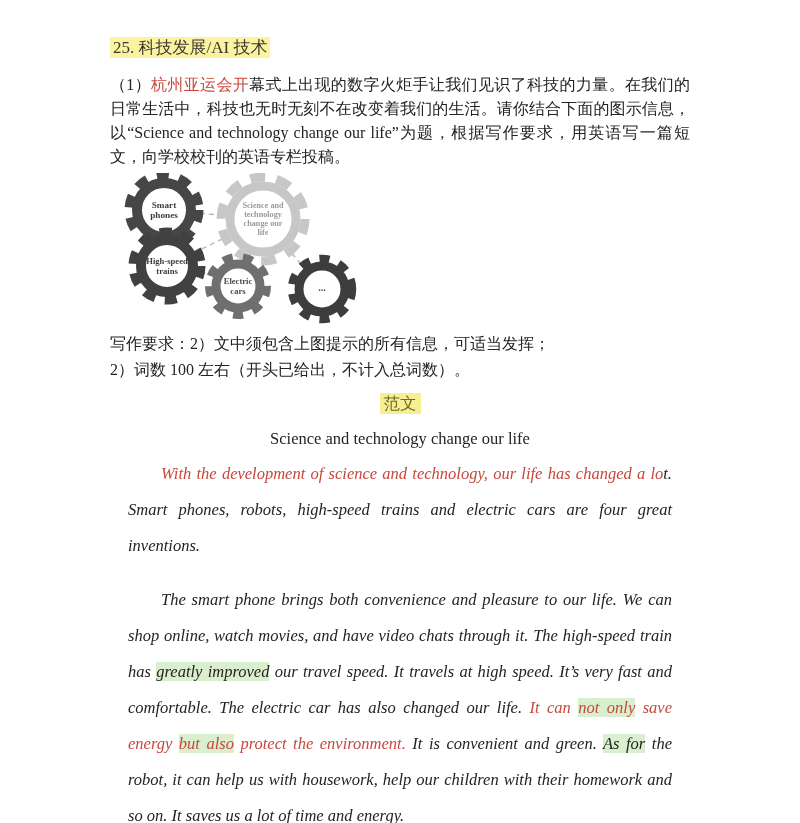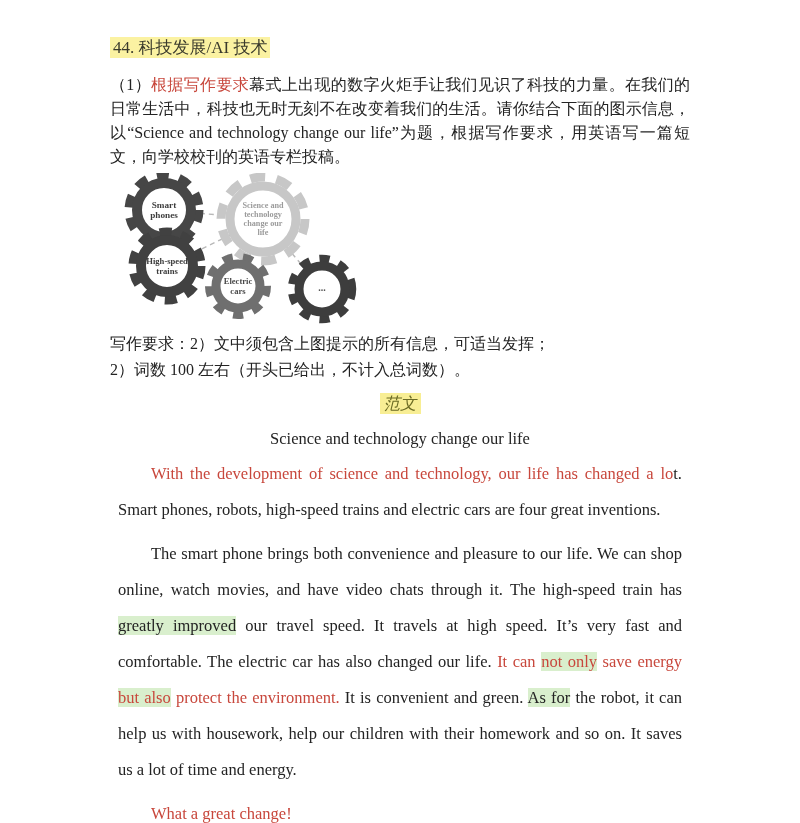--- a/index.html
+++ b/index.html
@@ -11,37 +11,37 @@
   .hl-yellow{background:#fbf2a2;}
   .hl-green{background:#d9efcd;}
   .red{color:#c8473c;}
   .heading{font-size:17px;line-height:24px;}
   .heading-text{color:#3a3a2c;padding:1px 3px;}
   .cn{font-size:16px;line-height:24px;text-align:justify;margin:0;}
   .para-intro{margin-top:13px;}
   .diagram{margin-top:4px;height:152px;}
   .para-req{margin-top:6px;line-height:26px;}
   .req-line{display:block;}
-  .fanwen-row{text-align:center;margin-top:8px;font-size:16.5px;line-height:25px;font-style:italic;}
+  .fanwen-row{text-align:center;margin-top:8px;font-size:16.5px;line-height:25px;}
   .fanwen{color:#6b6b24;padding:1px 4px;background:#f8ee94;}
   .essay-title{text-align:center;font-size:16.5px;margin-top:10px;line-height:26px;}
-  .essay{font-size:16.5px;line-height:36px;text-align:justify;text-indent:33px;margin:8px;}
+  .essay{font-size:16.5px;line-height:36px;text-align:justify;text-indent:33px;margin:18px;font-style:italic;}
   .essay.first{margin-top:4px;}
   svg text{font-family:"Liberation Serif","DejaVu Serif",serif;font-weight:bold;}
 </style>
 </head>
 <body>
 
 <div class="page">
 
   <div class="heading">
-    <span class="hl-yellow heading-text">44. 科技发展/AI 技术</span>
+    <span class="hl-yellow heading-text">25. 科技发展/AI 技术</span>
   </div>
 
-  <p class="cn para-intro"><span>（1）</span><span class="red">根据写作要求</span><span>幕式上出现的数字火炬手让我们见识了科技的力量。在我们的日常生活中，科技也无时无刻不在改变着我们的生活。请你结合下面的图示信息，以“Science and technology change our life”为题，根据写作要求，用英语写一篇短文，向学校校刊的英语专栏投稿。</span></p>
+  <p class="cn para-intro"><span>（1）</span><span class="red">杭州亚运会开</span><span>幕式上出现的数字火炬手让我们见识了科技的力量。在我们的日常生活中，科技也无时无刻不在改变着我们的生活。请你结合下面的图示信息，以“Science and technology change our life”为题，根据写作要求，用英语写一篇短文，向学校校刊的英语专栏投稿。</span></p>
 
   <div class="diagram">
     <svg width="300" height="152" viewBox="0 0 300 152">
 
       <g stroke="#b8b8b8" stroke-width="1.4" stroke-dasharray="5 4">
         <line x1="54" y1="37" x2="153" y2="46"></line>
         <line x1="153" y1="46" x2="57" y2="93"></line>
         <line x1="153" y1="46" x2="128" y2="113"></line>
         <line x1="153" y1="46" x2="212" y2="116"></line>
       </g>

